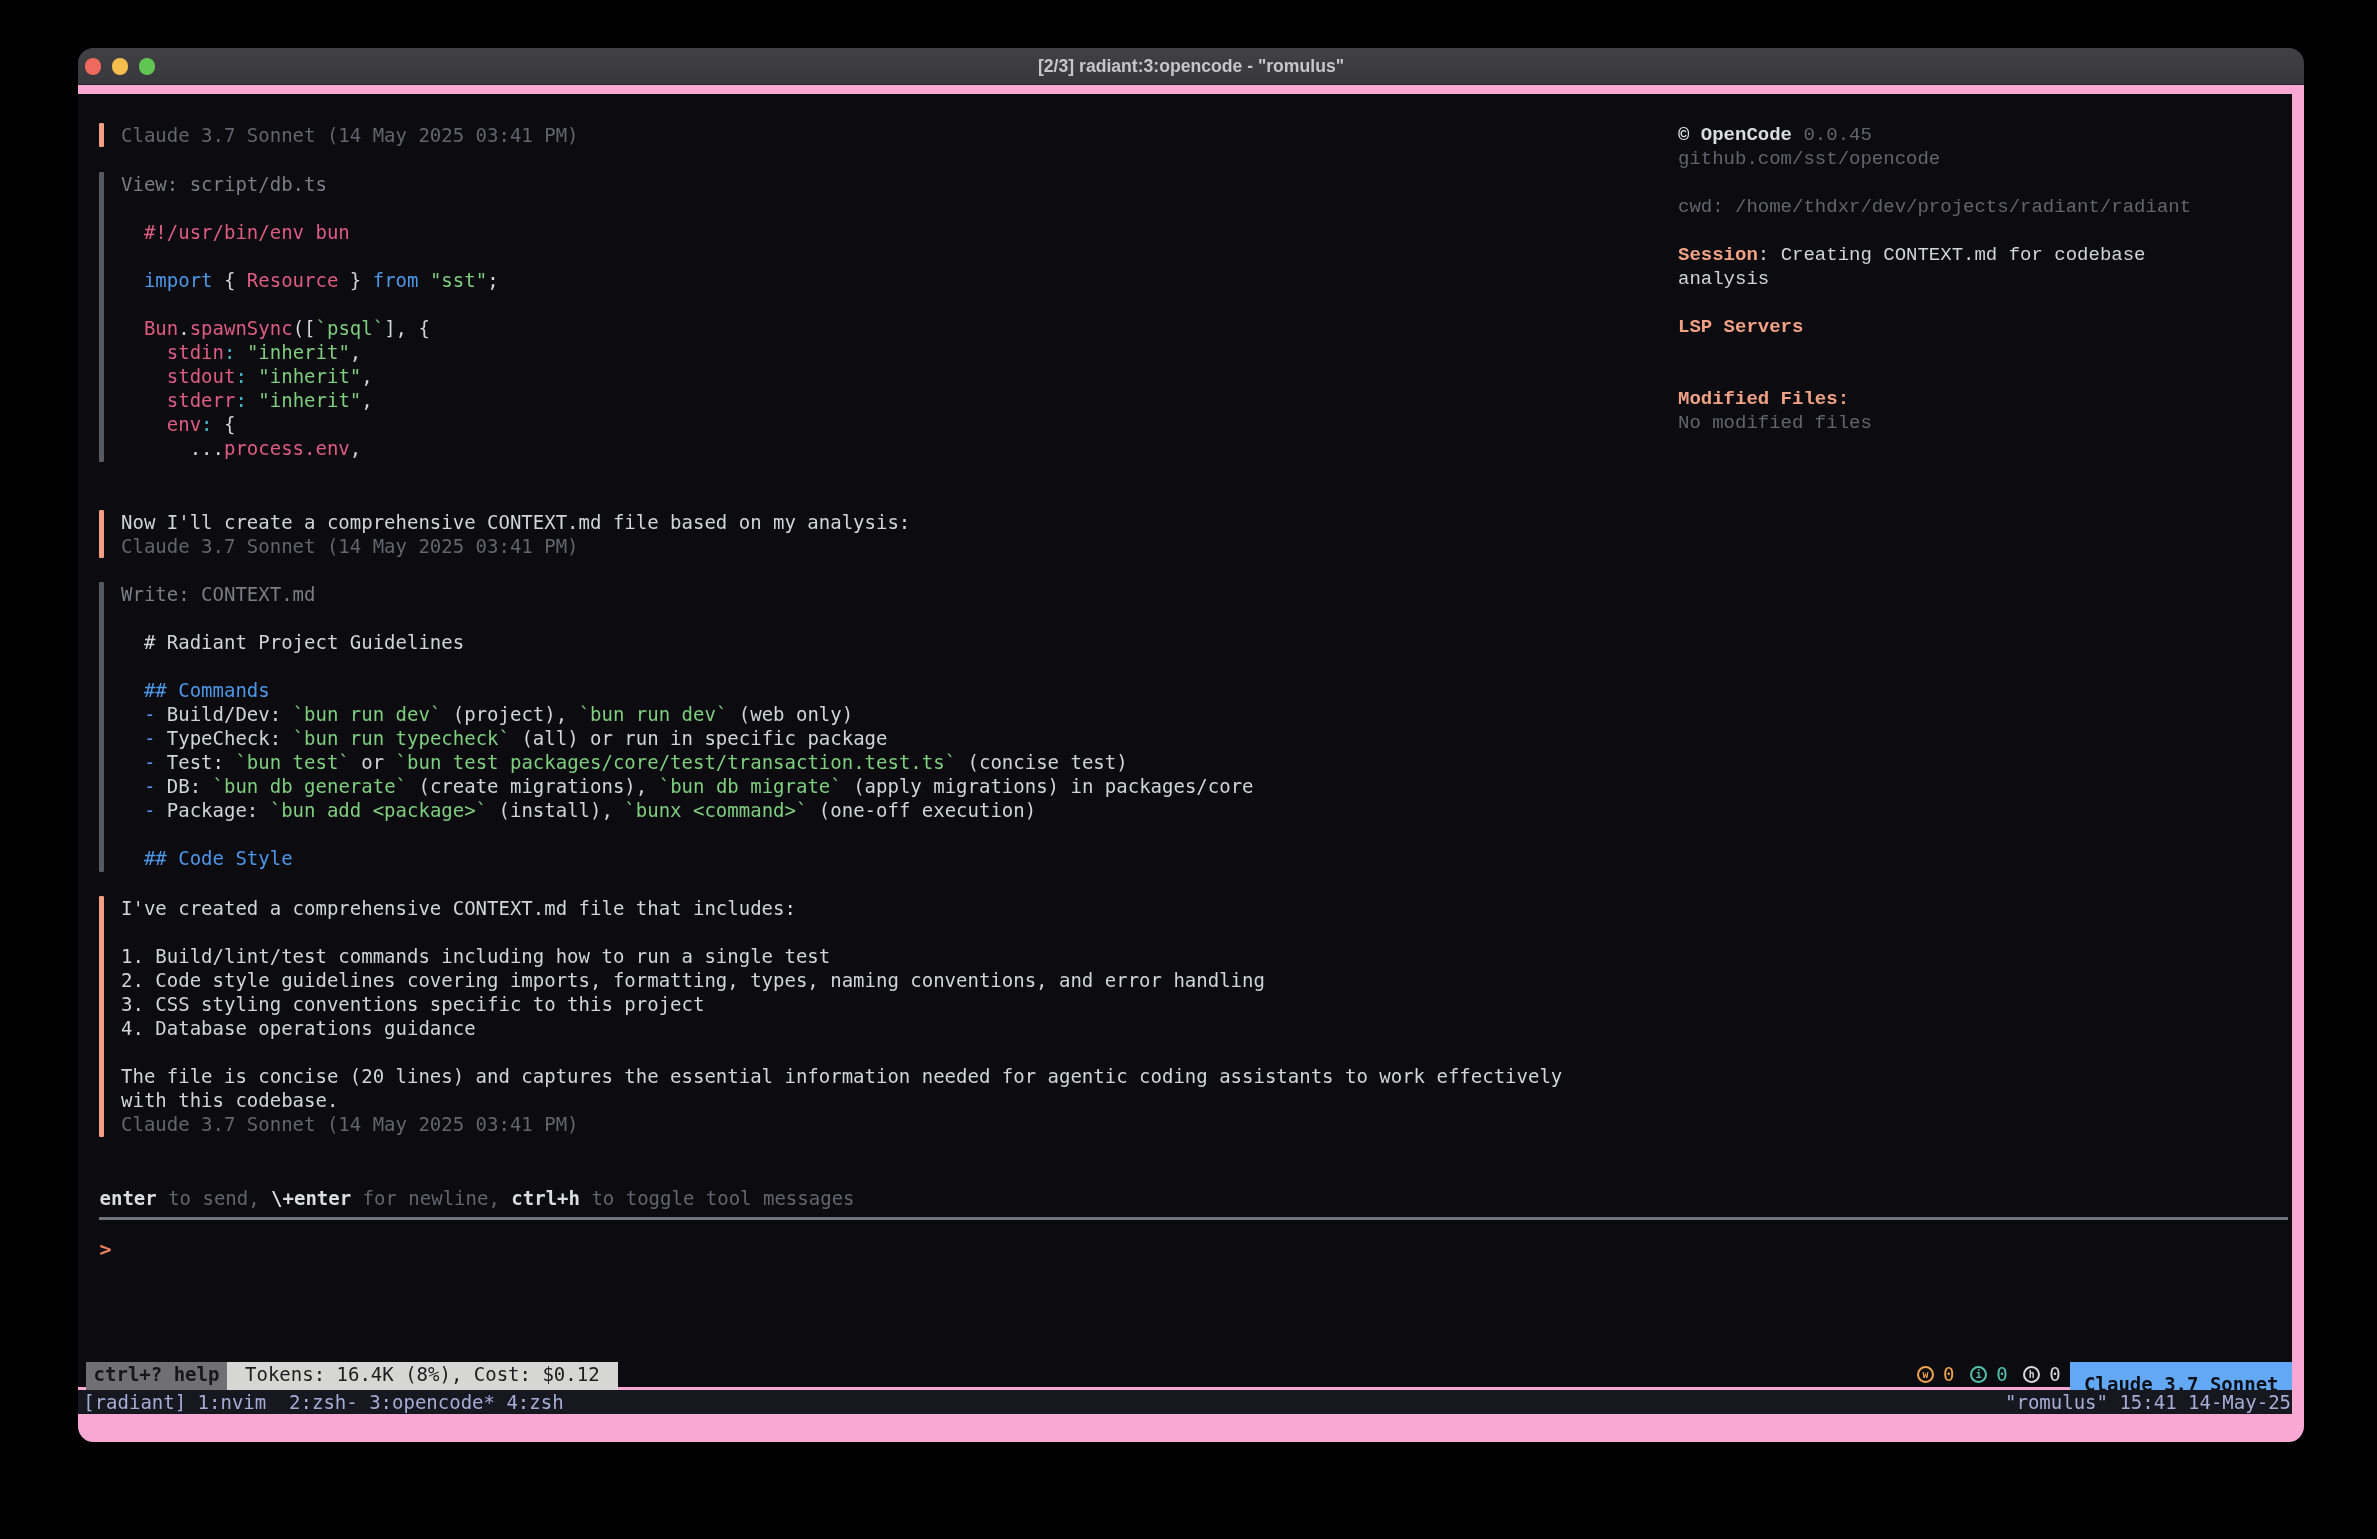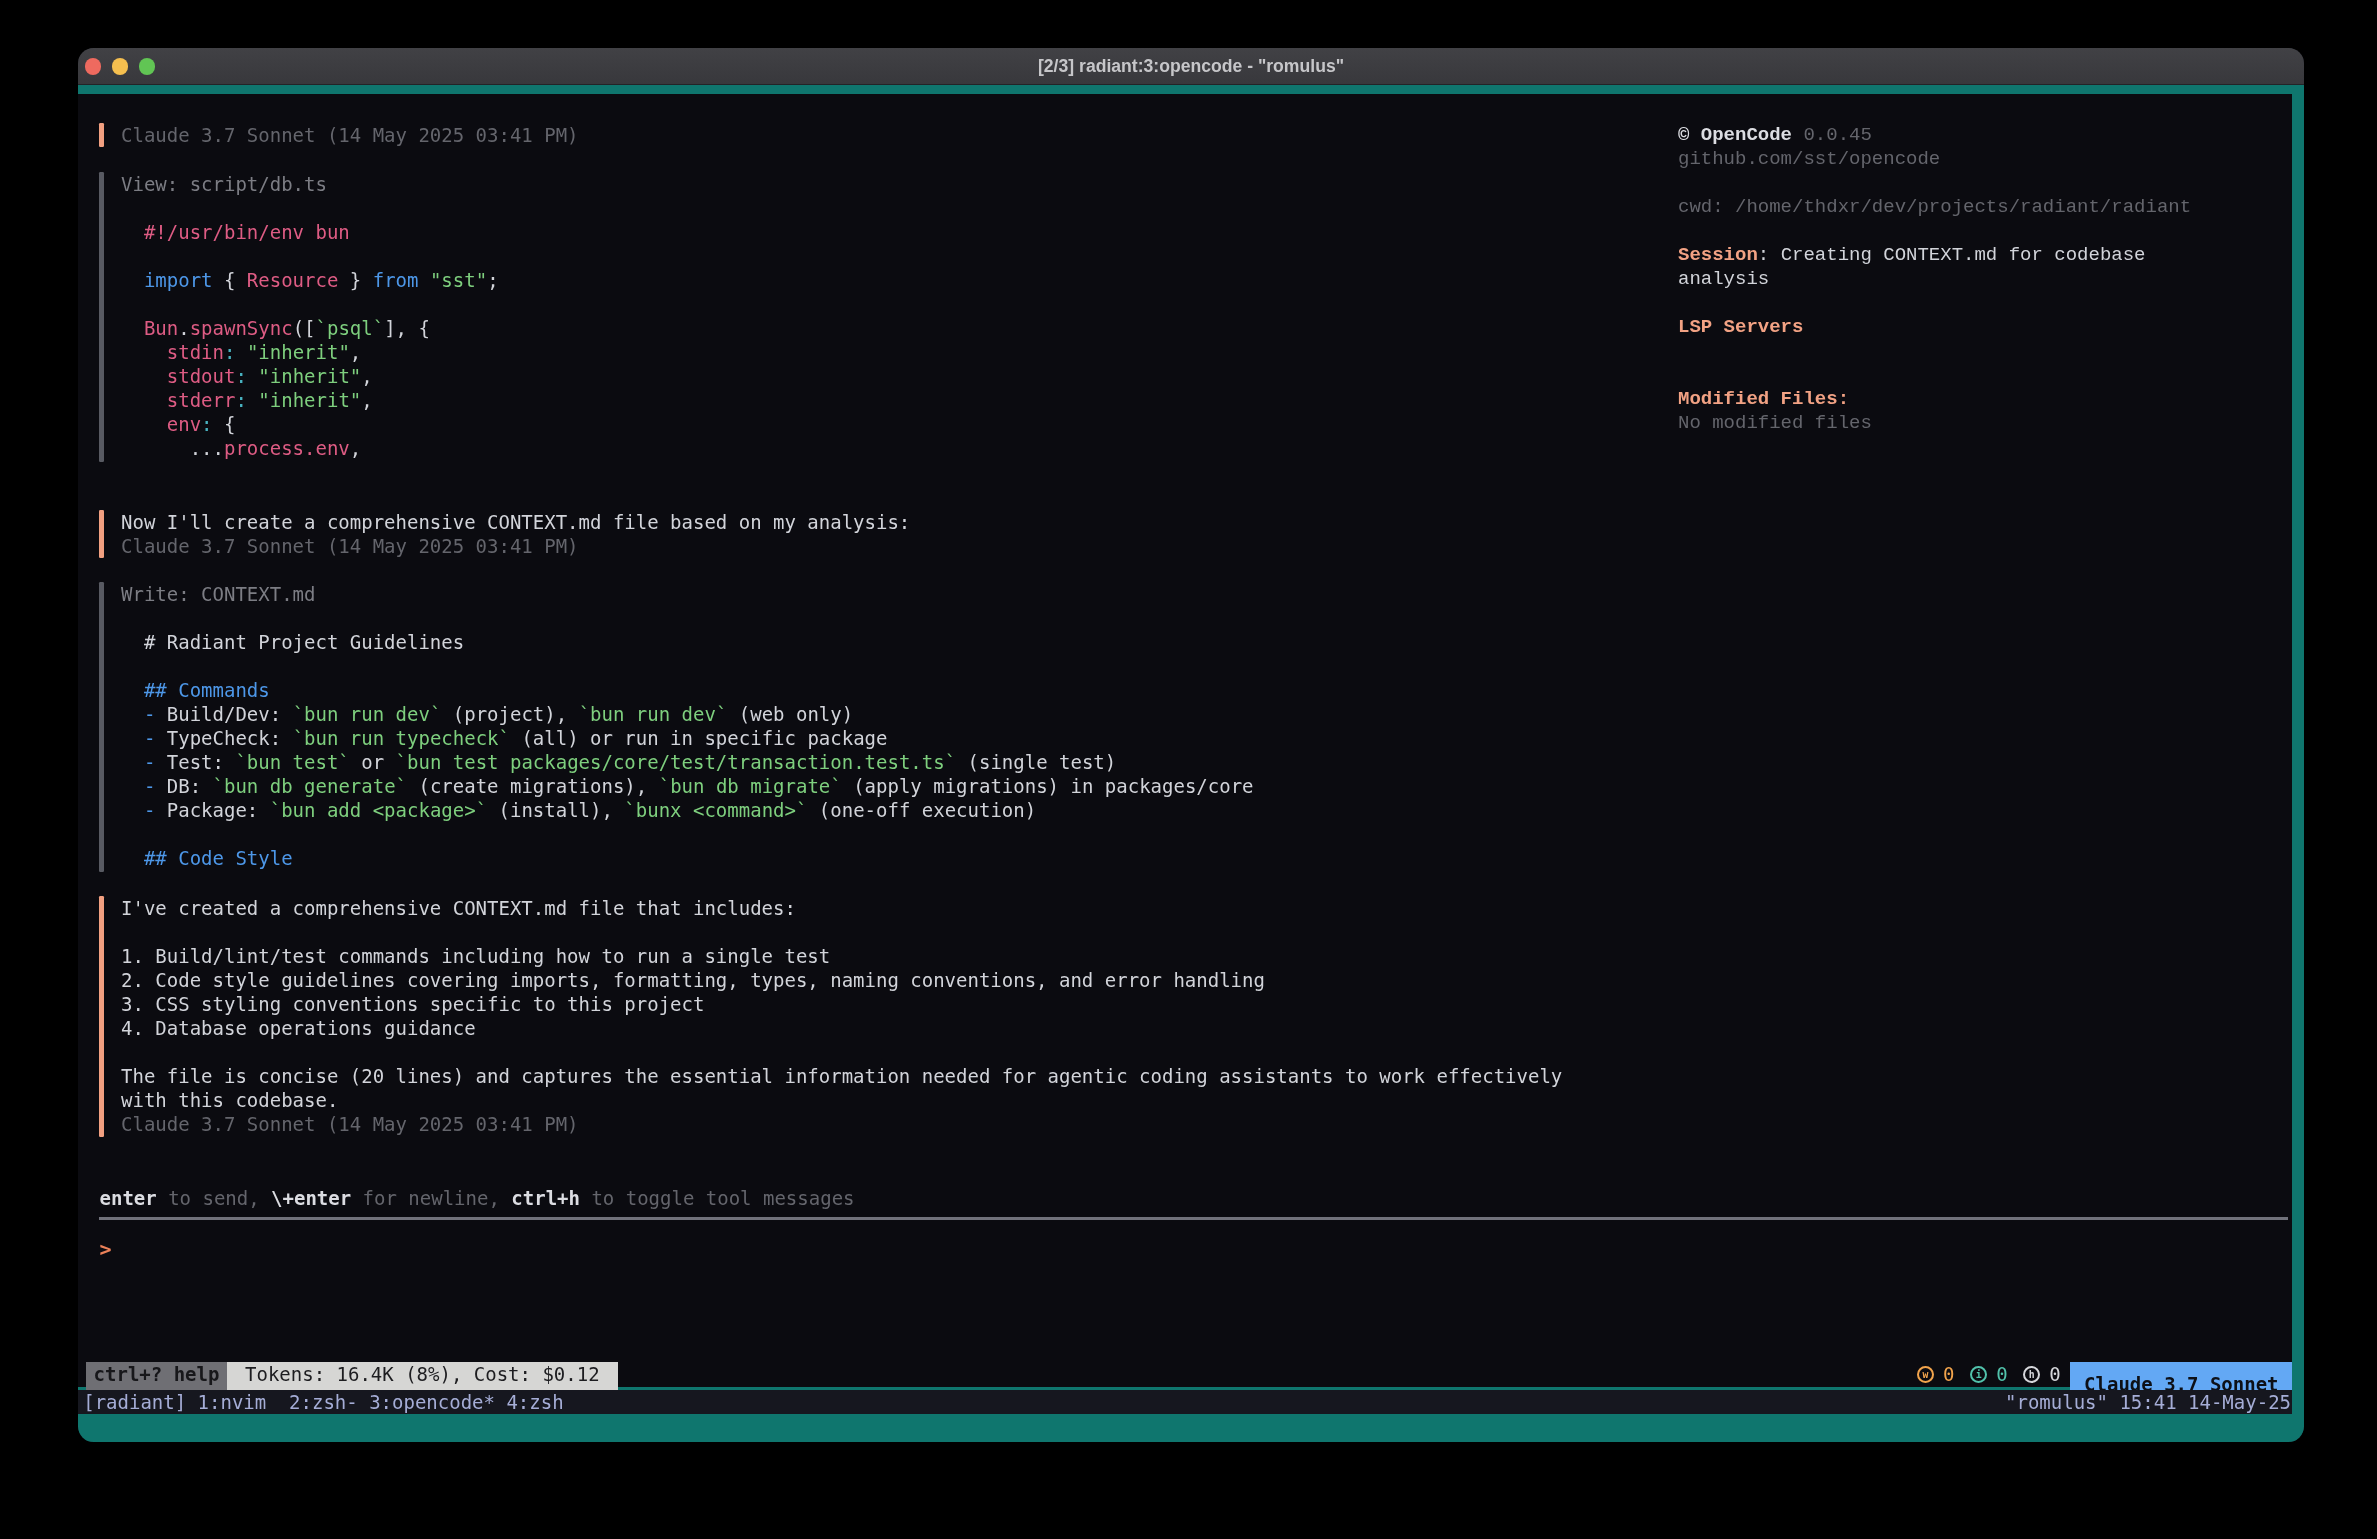--- a/index.html
+++ b/index.html
@@ -18,21 +18,21 @@
   .titlebar .title { position:absolute; left:0; right:0; top:0; height:37px;
                      line-height:37px; text-align:center;
                      font-family:"Liberation Sans", sans-serif;
                      font-size:17.6px; font-weight:700; color:#c6c6c9; }
   .lights { position:absolute; left:7.2px; top:10.4px; display:flex; gap:10.4px; }
   .light { width:16.3px; height:16.3px; border-radius:50%; }
   .light-red    { background:#ee6a5f; }
   .light-yellow { background:#f5bf4f; }
   .light-green  { background:#61c554; }
 
-  .term-body { position:absolute; left:0; right:0; top:37px; bottom:0; background:#0f766e; }
+  .term-body { position:absolute; left:0; right:0; top:37px; bottom:0; background:#f9a8d4; }
 
   
   .app { position:absolute; left:0; top:9px; right:11.7px; bottom:55px; background:#0b0b10; }
 
   .accent-bar { position:absolute; left:21px; width:4.6px; border-radius:1.3px; }
   .bar-salmon { background:#f2a081; }
   .bar-gray   { background:#585a62; }
 
   .block { position:absolute; left:43px; }
   .sidebar { position:absolute; left:1600px; top:29px;font-family:Liberation Mono, monospace; }
@@ -125,21 +125,21 @@
           <div class="tline"><span class="s-g">Claude 3.7 Sonnet (14 May 2025 03:41 PM)</span></div>
         </div>
       <div class="block" style="top:488px;">
           <div class="tline"><span class="s-h">Write: CONTEXT.md</span></div>
           <div class="tline">&nbsp;</div>
           <div class="tline"><span class="s-w">  # Radiant Project Guidelines</span></div>
           <div class="tline">&nbsp;</div>
           <div class="tline"><span class="s-w">  </span><span class="s-b">## Commands</span></div>
           <div class="tline"><span class="s-w">  </span><span class="s-b">-</span><span class="s-w"> Build/Dev: </span><span class="s-gr">`bun run dev`</span><span class="s-w"> (project), </span><span class="s-gr">`bun run dev`</span><span class="s-w"> (web only)</span></div>
           <div class="tline"><span class="s-w">  </span><span class="s-b">-</span><span class="s-w"> TypeCheck: </span><span class="s-gr">`bun run typecheck`</span><span class="s-w"> (all) or run in specific package</span></div>
-          <div class="tline"><span class="s-w">  </span><span class="s-b">-</span><span class="s-w"> Test: </span><span class="s-gr">`bun test`</span><span class="s-w"> or </span><span class="s-gr">`bun test packages/core/test/transaction.test.ts`</span><span class="s-w"> (single test)</span></div>
+          <div class="tline"><span class="s-w">  </span><span class="s-b">-</span><span class="s-w"> Test: </span><span class="s-gr">`bun test`</span><span class="s-w"> or </span><span class="s-gr">`bun test packages/core/test/transaction.test.ts`</span><span class="s-w"> (concise test)</span></div>
           <div class="tline"><span class="s-w">  </span><span class="s-b">-</span><span class="s-w"> DB: </span><span class="s-gr">`bun db generate`</span><span class="s-w"> (create migrations), </span><span class="s-gr">`bun db migrate`</span><span class="s-w"> (apply migrations) in packages/core</span></div>
           <div class="tline"><span class="s-w">  </span><span class="s-b">-</span><span class="s-w"> Package: </span><span class="s-gr">`bun add &lt;package&gt;`</span><span class="s-w"> (install), </span><span class="s-gr">`bunx &lt;command&gt;`</span><span class="s-w"> (one-off execution)</span></div>
           <div class="tline">&nbsp;</div>
           <div class="tline"><span class="s-w">  </span><span class="s-b">## Code Style</span></div>
         </div>
       <div class="block" style="top:802px;">
           <div class="tline"><span class="s-w">I've created a comprehensive CONTEXT.md file that includes:</span></div>
           <div class="tline">&nbsp;</div>
           <div class="tline"><span class="s-w">1. Build/lint/test commands including how to run a single test</span></div>
           <div class="tline"><span class="s-w">2. Code style guidelines covering imports, formatting, types, naming conventions, and error handling</span></div>

